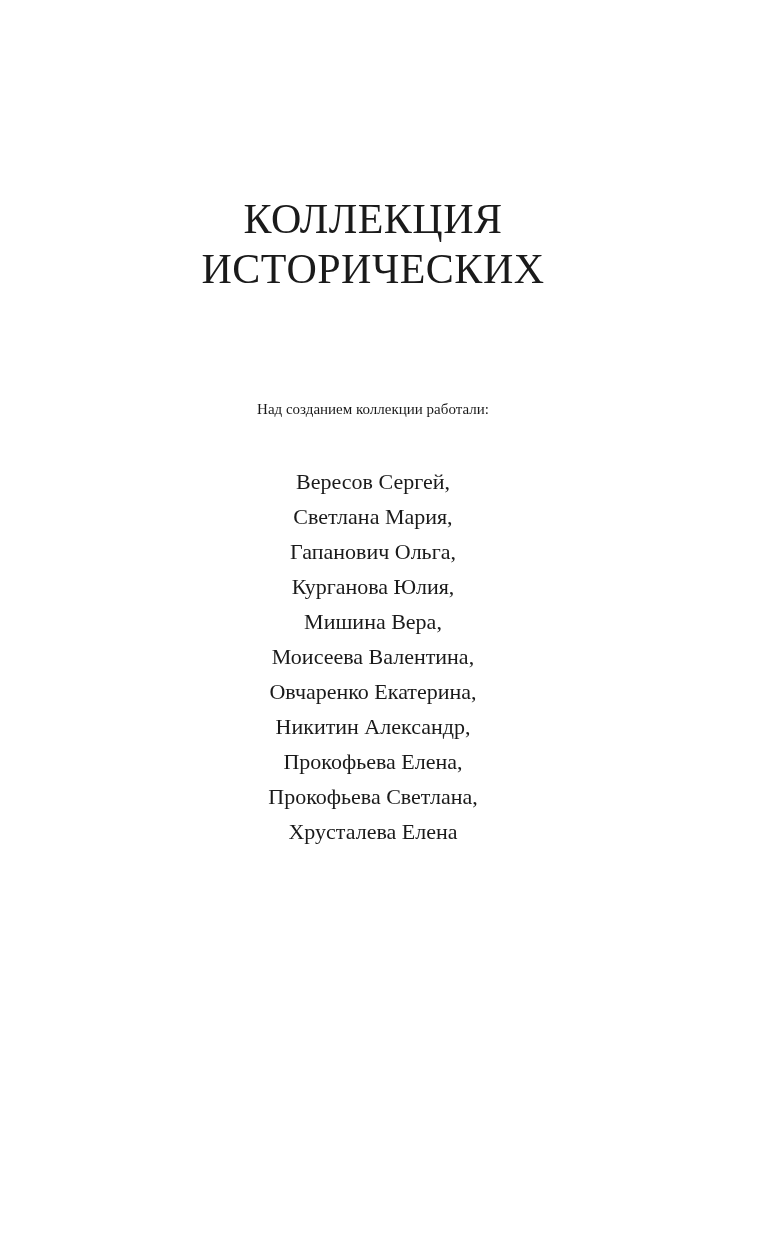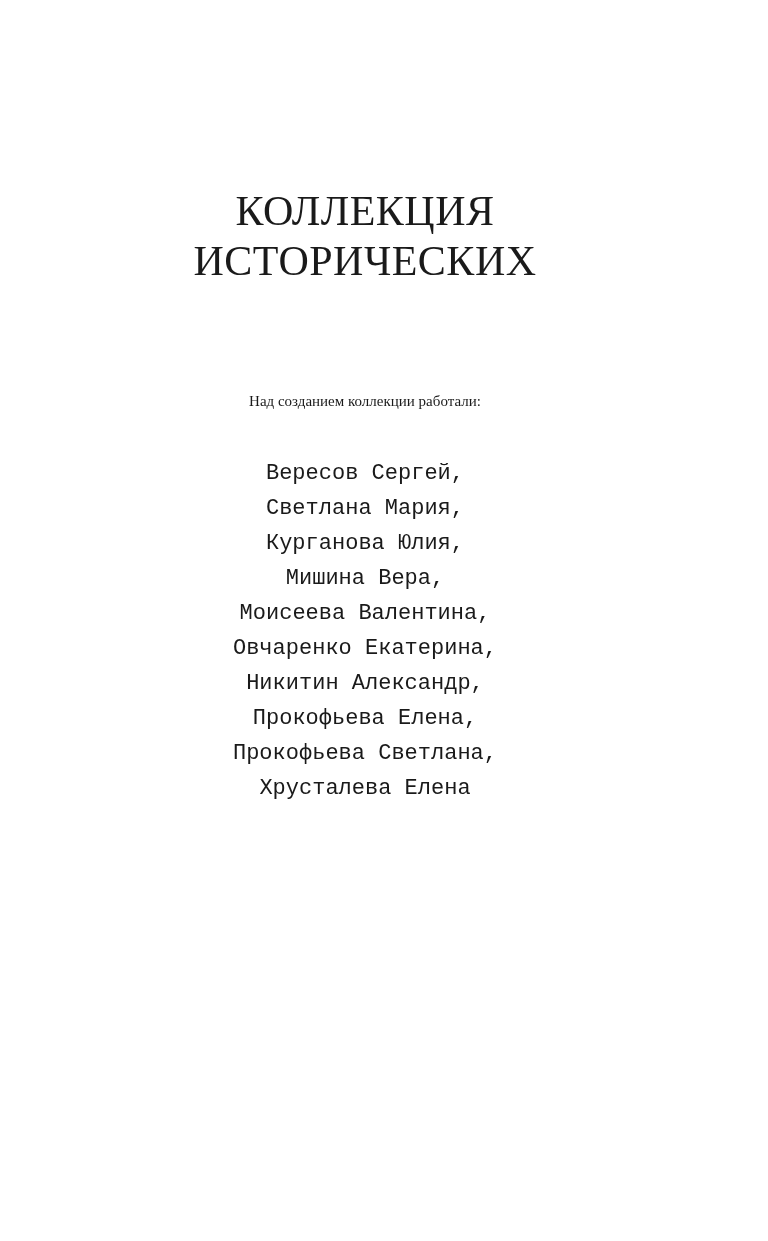--- a/index.html
+++ b/index.html
@@ -13,40 +13,39 @@
   .page {
     position: relative;
     width: 768px;
     height: 1241px;
     background: #ffffff;
     overflow: hidden;
   }
   
   .content {
     width: 730px;
-    margin: 0;
+    margin: 8px;
     text-align: center;
     color: #1a1a1a;
   }
   .book-title {
     padding-top: 186px;
     font-size: 42px;
     line-height: 50px;
     font-weight: normal;
     letter-spacing: 0.5px;
   }
   .credits-heading {
     margin-top: 100px;
     font-size: 15px;
     line-height: 30px;
   }
   .contributors-list {
     margin-top: 40px;
     list-style: none;
-    font-family: Liberation Mono, monospace;
   }
   .contributor {
     font-size: 22px;
     line-height: 35px;
   }
 </style>
 </head>
 <body>
 
 <div class="page">
@@ -55,20 +54,21 @@
     <h1 class="book-title">
       <div>КОЛЛЕКЦИЯ</div>
       <div>ИСТОРИЧЕСКИХ</div>
     </h1>
 
     <div class="credits-heading">Над созданием коллекции работали:</div>
 
     <ul class="contributors-list">
       <li class="contributor">Вересов Сергей,</li>
       <li class="contributor">Светлана Мария,</li>
+      <li class="contributor">Гапанович Ольга,</li>
       <li class="contributor">Курганова Юлия,</li>
       <li class="contributor">Мишина Вера,</li>
       <li class="contributor">Моисеева Валентина,</li>
       <li class="contributor">Овчаренко Екатерина,</li>
       <li class="contributor">Никитин Александр,</li>
       <li class="contributor">Прокофьева Елена,</li>
       <li class="contributor">Прокофьева Светлана,</li>
       <li class="contributor">Хрусталева Елена</li>
     </ul>
 

